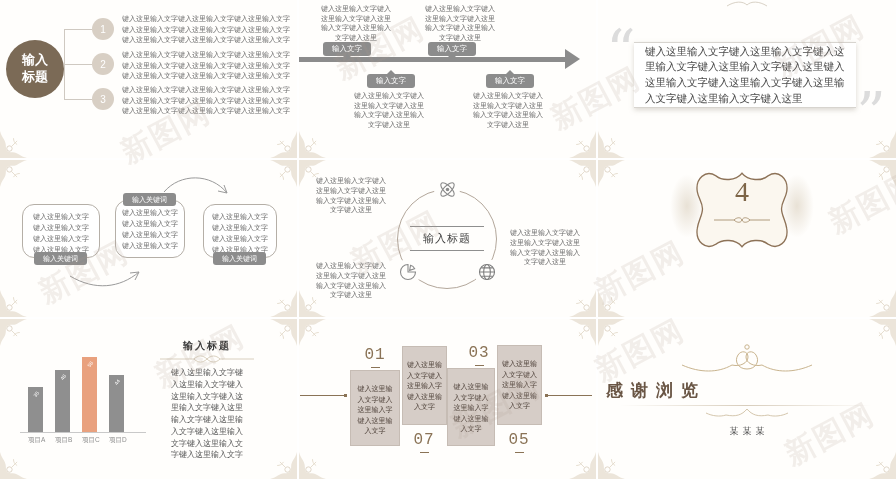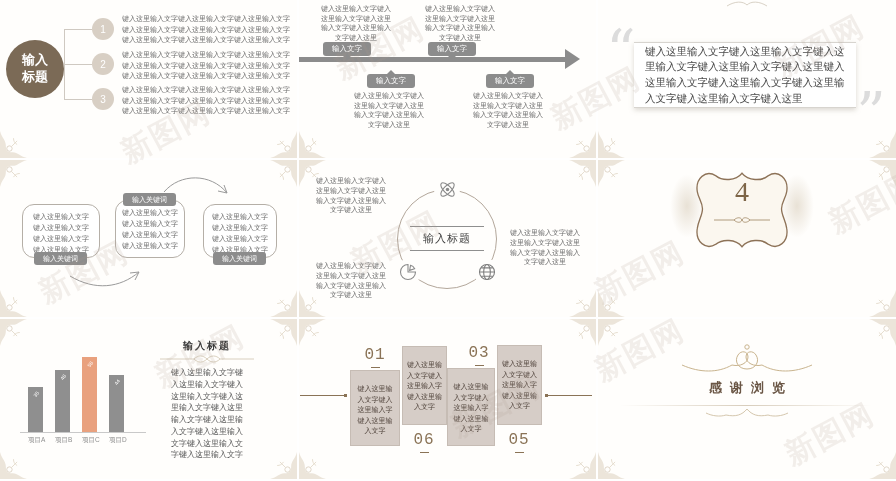--- a/index.html
+++ b/index.html
@@ -123,21 +123,21 @@
   .s8-n1 { left:51px;  top:27px; }
   .s8-n2 { left:100px; top:112px; }
   .s8-n3 { left:147px; top:25px;margin-left:8px; }
   .s8-n4 { left:195px; top:112px; }
   .s8-line { position:absolute; top:76px; width:45px; height:1px; background:#8a7356; }
   .s8-ll { left:1px; } .s8-ll::after { content:""; position:absolute; right:-2px; top:-1px; width:3px; height:3px; background:#8a7356; }
   .s8-lr { right:4px; } .s8-lr::after { content:""; position:absolute; left:-2px; top:-1px; width:3px; height:3px; background:#8a7356; }
 
   
   .s9-fl { position:absolute; left:50%; transform:translateX(-50%); }
-  .s9-title { position:absolute; left:0; right:0; top:60px; text-align:center; font-size:13px;
+  .s9-title { position:absolute; left:0; right:0; top:60px; text-align:left; font-size:17px;
               color:#6a5645; letter-spacing:8px; font-weight:bold; text-indent:8px; }
   .s9-hr { position:absolute; left:22px; top:86px; width:252px; height:1px;
            background:linear-gradient(90deg, rgba(216,205,188,0), #d8cdbc, rgba(216,205,188,0)); }
   .s9-name { position:absolute; left:0; right:0; top:106px; text-align:center; font-size:9px;
              color:#4f4f4f; letter-spacing:4px; text-indent:4px; }
 
   svg { display:block; }
 </style>
 </head>
 <body>
@@ -442,21 +442,21 @@
             <circle cx="10.5" cy="10.5" r="3" fill="none" stroke="#ddd3c4" stroke-width="1"></circle>
             <path d="M13,13 L19,19 M15,19 C17,16 19,15 22,15" stroke="#e3dacb" fill="none" stroke-width="1"></path>
           </svg>
         </div>
       </div>
 
     <div class="slide">
       <div class="s8-line s8-ll"></div>
       <div class="s8-line s8-lr"></div>
       <div class="s8-num s8-n1"><span>01</span><span class="dash"></span></div>
-      <div class="s8-num s8-n2"><span>06</span><span class="dash"></span></div>
+      <div class="s8-num s8-n2"><span>07</span><span class="dash"></span></div>
       <div class="s8-num s8-n3"><span>03</span><span class="dash"></span></div>
       <div class="s8-num s8-n4"><span>05</span><span class="dash"></span></div>
       <div class="s8-box s8-x1">键入这里输入文字键入这里输入字键入这里输入文字</div>
       <div class="s8-box s8-x2">键入这里输入文字键入这里输入字键入这里输入文字</div>
       <div class="s8-box s8-x3">键入这里输入文字键入这里输入字键入这里输入文字</div>
       <div class="s8-box s8-x4">键入这里输入文字键入这里输入字键入这里输入文字</div>
     <div class="corner c-tl">
           <svg width="27" height="27" viewBox="0 0 30 30">
             <path d="M0,0 L30,0 C22,2 20,6.5 14,6.5 C8,6.5 6.5,8 6.5,14 C6.5,20 2,22 0,30 Z" fill="#ece5da"></path>
             <circle cx="10.5" cy="10.5" r="3" fill="none" stroke="#ddd3c4" stroke-width="1"></circle>
@@ -496,20 +496,21 @@
         </svg>
       </div>
       <div class="s9-title">感谢浏览</div>
       <div class="s9-hr"></div>
       <div class="s9-fl" style="top:88px">
         <svg width="90" height="14" viewBox="0 0 90 14" stroke="#cfc0a4" fill="none" stroke-width="0.9">
           <path d="M45,2 C40,8 34,10 24,8 M45,2 C50,8 56,10 66,8"></path>
           <path d="M24,8 C18,10 10,9 4,6 M66,8 C72,10 80,9 86,6"></path>
         </svg>
       </div>
+      <div class="s9-name">某某某</div>
     <div class="corner c-tl">
           <svg width="27" height="27" viewBox="0 0 30 30">
             <path d="M0,0 L30,0 C22,2 20,6.5 14,6.5 C8,6.5 6.5,8 6.5,14 C6.5,20 2,22 0,30 Z" fill="#ece5da"></path>
             <circle cx="10.5" cy="10.5" r="3" fill="none" stroke="#ddd3c4" stroke-width="1"></circle>
             <path d="M13,13 L19,19 M15,19 C17,16 19,15 22,15" stroke="#e3dacb" fill="none" stroke-width="1"></path>
           </svg>
         </div>
         <div class="corner c-tr">
           <svg width="27" height="27" viewBox="0 0 30 30">
             <path d="M0,0 L30,0 C22,2 20,6.5 14,6.5 C8,6.5 6.5,8 6.5,14 C6.5,20 2,22 0,30 Z" fill="#ece5da"></path>

